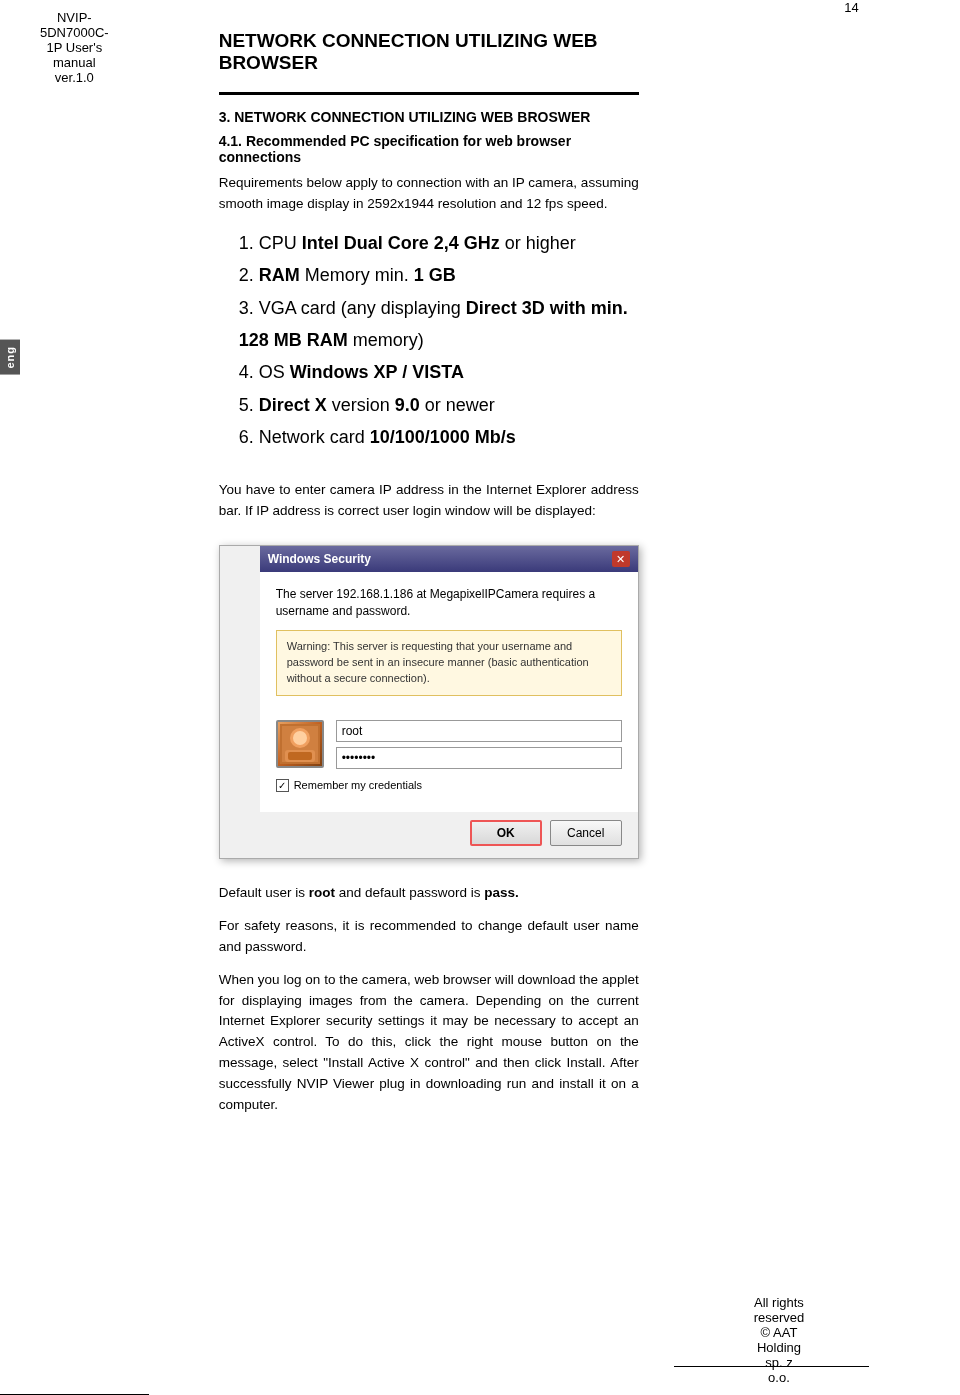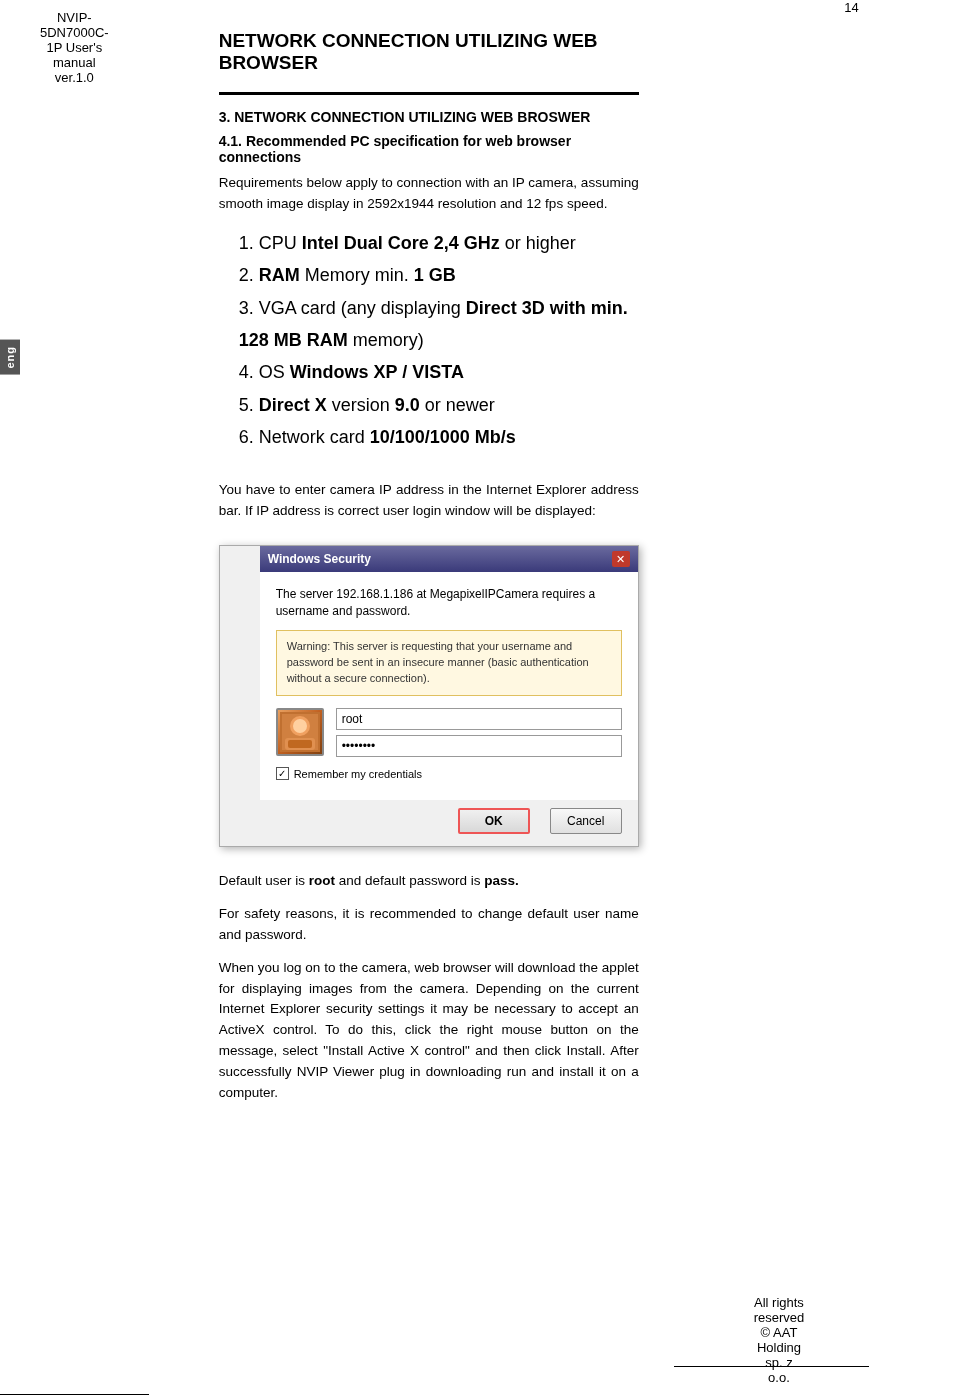--- a/index.html
+++ b/index.html
@@ -127,21 +127,21 @@
     .win-dialog-body {
       padding: 14px 16px 10px 16px;
       background: #fff;
     }
     .win-dialog-warning {
       background: #fff8e1;
       border: 1px solid #e0c060;
       padding: 8px 10px;
       font-size: 11px;
       color: #333;
-      margin-bottom: 12px;
+      margin-bottom: 24px;
       line-height: 1.45;
     }
     .win-dialog-fields {
       display: flex;
       align-items: center;
       gap: 12px;
       margin-bottom: 10px;
     }
     .win-dialog-avatar {
       width: 48px;
@@ -168,21 +168,21 @@
     .win-input {
       width: 100%;
       border: 1px solid #999;
       padding: 2px 5px;
       font-size: 12px;
       height: 22px;
       background: #fff;
     }
     .win-checkbox-row {
       display: flex;
-      align-items: flex-end;
+      align-items: center;
       gap: 5px;
       font-size: 11px;
       margin-bottom: 10px;
     }
     .win-checkbox {
       width: 13px;
       height: 13px;
       border: 1px solid #555;
       background: #fff;
       display: inline-flex;
@@ -190,21 +190,21 @@
       justify-content: center;
     }
     .win-checkbox::after {
       content: '✓';
       font-size: 10px;
       color: #000;
     }
     .win-dialog-buttons {
       display: flex;
       justify-content: flex-end;
-      gap: 20px;
+      gap: 8px;
       padding: 8px 16px 12px 16px;
       background: #f0f0f0;
     }
     .win-btn {
       min-width: 72px;
       padding: 4px 12px;
       font-size: 12px;
       border: 1px solid #888;
       background: linear-gradient(to bottom, #f8f8f8 0%, #e0e0e0 100%);
       cursor: pointer;

